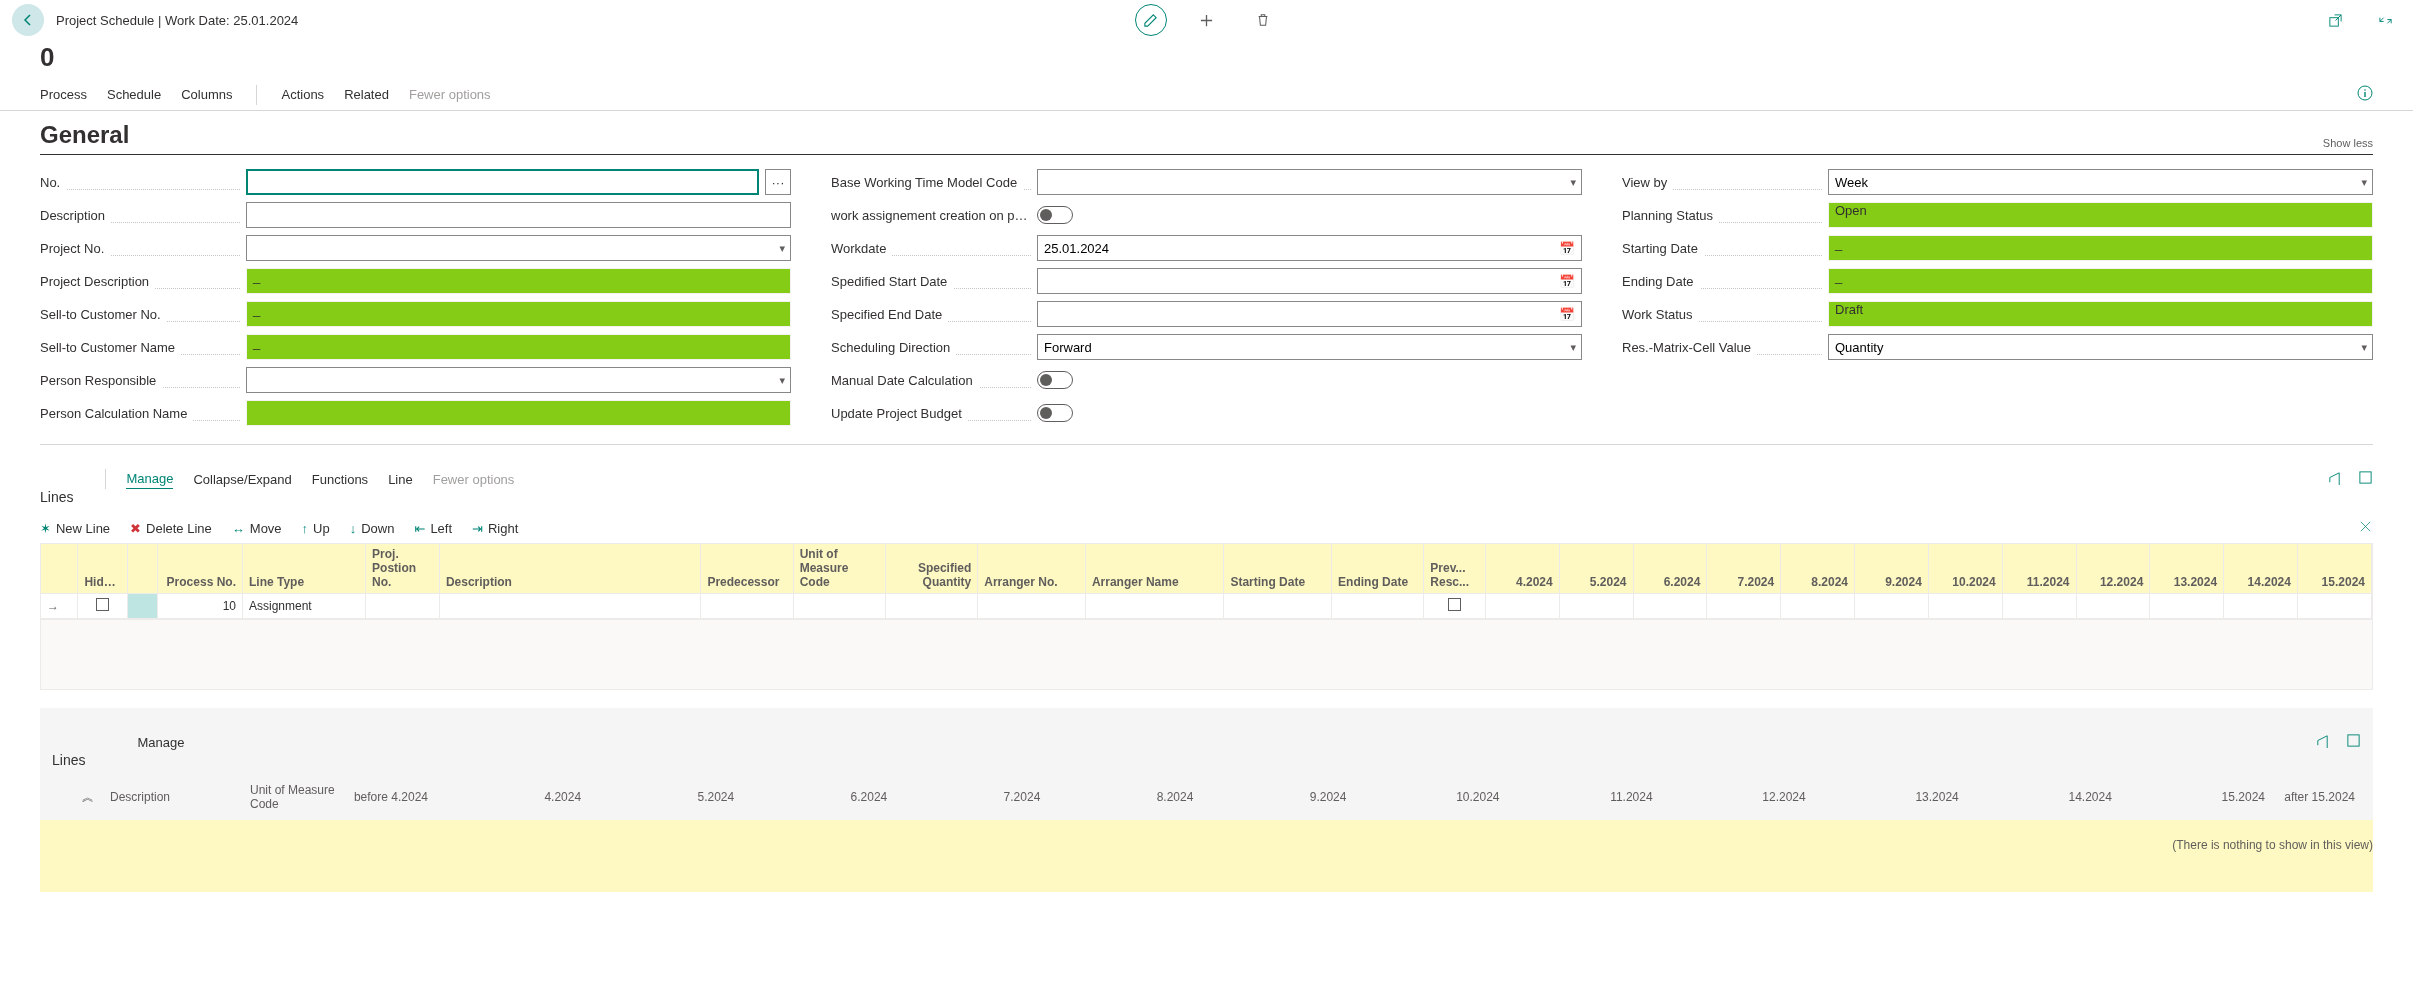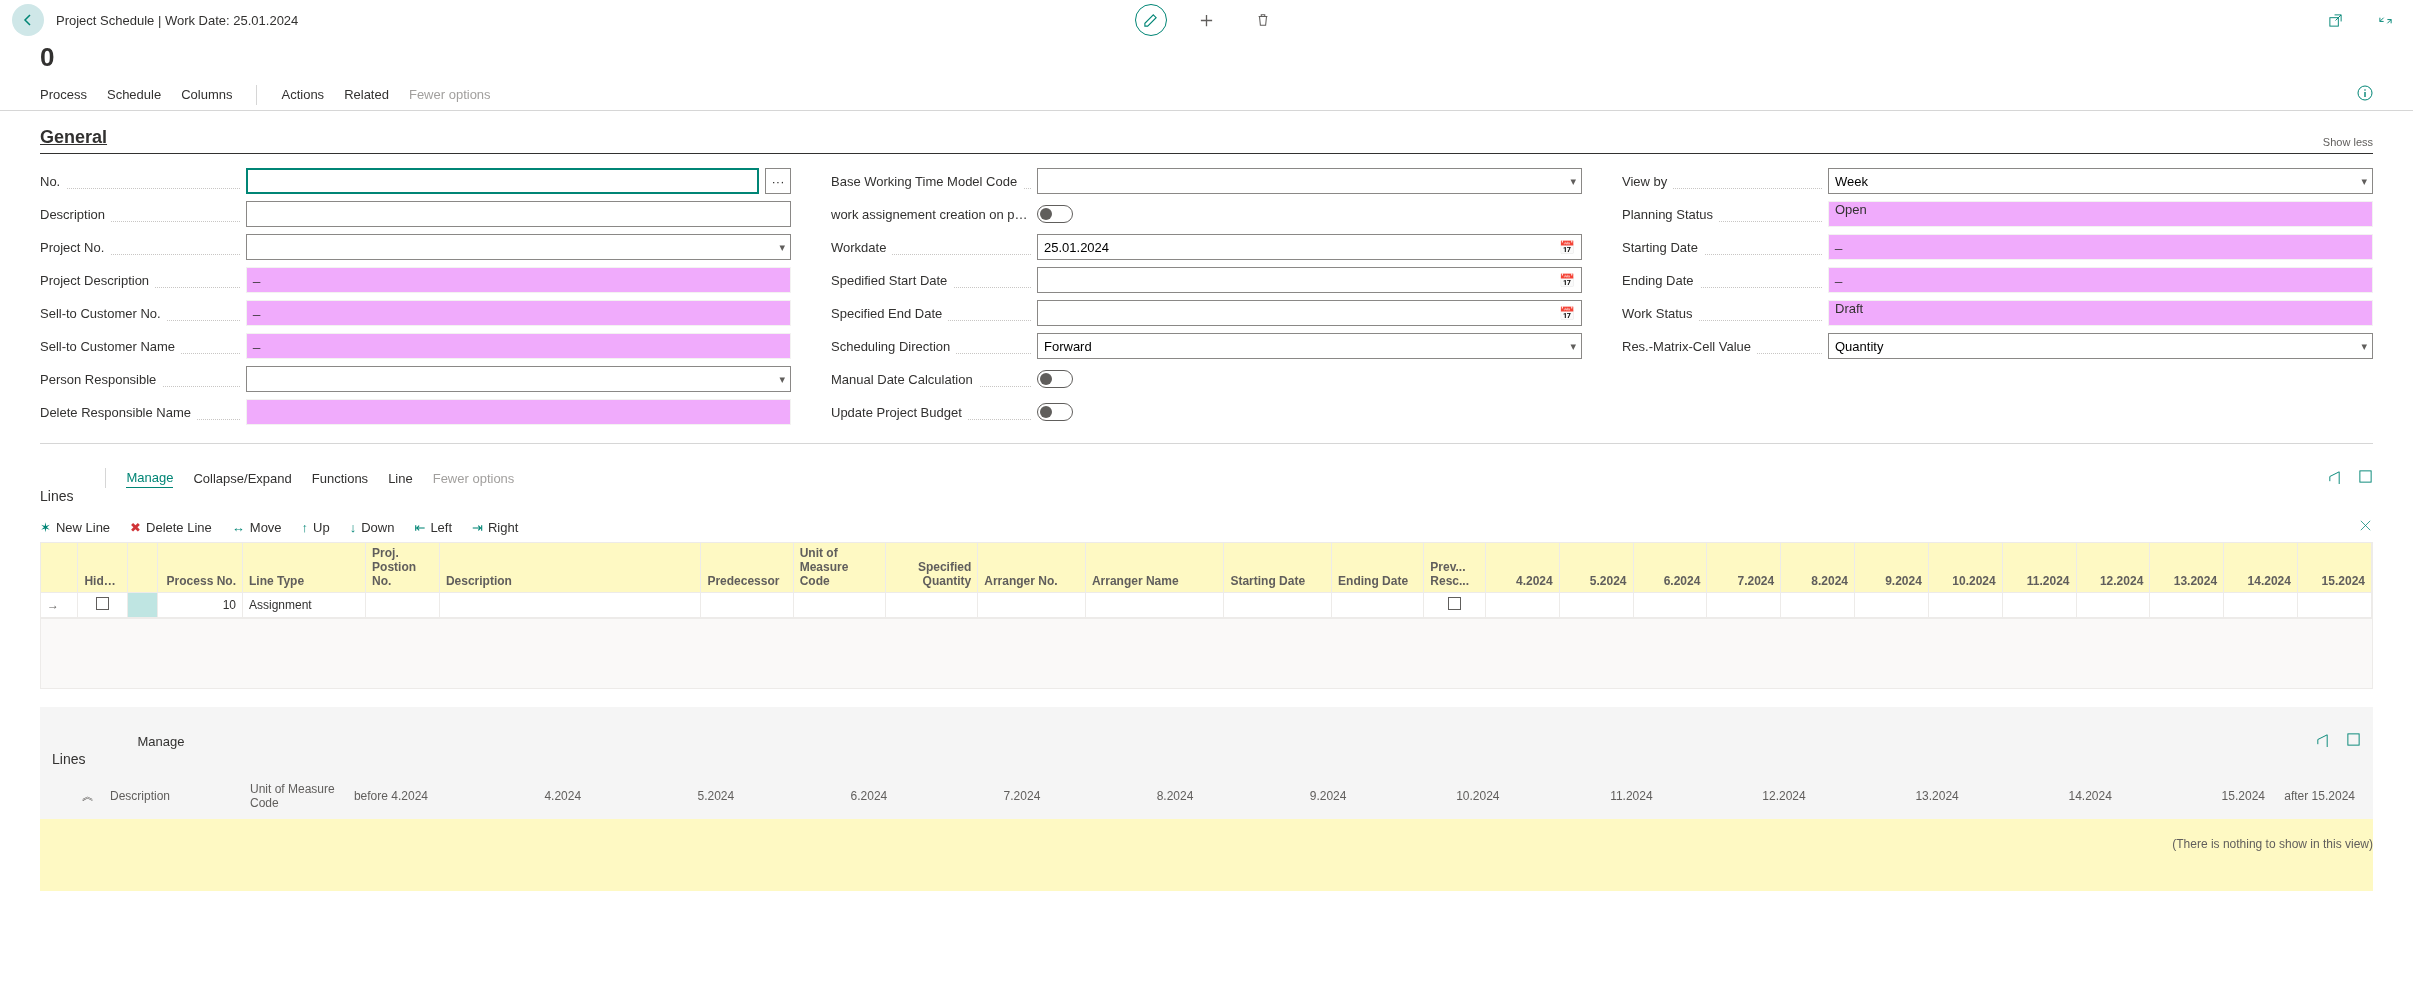--- a/index.html
+++ b/index.html
@@ -41,21 +41,21 @@
     font-size:13px;
   }
   .nav-tabs .tab { padding: 8px 0; cursor:pointer; }
   .nav-tabs .divider { width:1px; height:20px; background:#d6d6d6; margin:0 4px;}
   .nav-tabs .fewer { color:#a19f9d; }
   .nav-info { margin-left:auto; color:#008575; cursor:pointer; }
   .section {
     padding: 10px 40px 8px;
   }
   .section-title-row { display:flex; align-items:flex-end; border-bottom:1px solid #323130; padding-bottom:5px; }
-  .section-title { font-size:18px; font-weight:600;text-decoration:underline; }
+  .section-title { font-size:24px; font-weight:600; }
   .show-less { margin-left:auto; font-size:11px; color:#605e5c; cursor:pointer;margin-top:15px; }
   .form-grid {
     display:flex; gap:40px; padding-top:14px;
   }
   .form-col { flex:1; display:flex; flex-direction:column; gap:7px; }
   .field-row { display:flex; align-items:center; gap:6px; height:26px; }
   .field-label {
     width: 200px; font-size:13px; color:#323130;
     white-space:nowrap; overflow:hidden; text-overflow:ellipsis;
     position:relative;
@@ -66,21 +66,21 @@
     position:absolute;
     left:0; right:0; top: 14px;
     border-bottom: 1px dotted #c8c6c4;
     z-index:-1;
   }
   .field-label span { background:#fff; padding-right:6px; }
   .field-input {
     flex:1; height:26px; border:1px solid #8a8886;
     padding: 0 6px; font-size:13px; background:#fff;
   }
-  .field-input.readonly { background:#f0abfc; border-color:#f3f2f1; color:#323130; }
+  .field-input.readonly { background:#84cc16; border-color:#f3f2f1; color:#323130; }
   .field-input.active { border-color:#008575; box-shadow: inset 0 0 0 1px #008575; }
   .ellipsis-btn {
     width:26px; height:26px; border:1px solid #8a8886; background:#fff;
     display:flex; align-items:center; justify-content:center;
     cursor:pointer; font-size:13px; color:#323130;
   }
   .select-wrap { flex:1; position:relative; display:flex; }
   .select-wrap .field-input { width:100%; padding-right:24px; }
   .select-caret {
     position:absolute; right:6px; top:50%; transform:translateY(-50%);
@@ -258,21 +258,21 @@
         <div class="field-input readonly">_</div>
       </div>
       <div class="field-row">
         <div class="field-label"><span>Person Responsible</span></div>
         <div class="select-wrap">
           <input class="field-input" value="" style="">
           <span class="select-caret">▾</span>
         </div>
       </div>
       <div class="field-row">
-        <div class="field-label"><span>Delete Responsible Name</span></div>
+        <div class="field-label"><span>Person Calculation Name</span></div>
         <div class="field-input readonly"></div>
       </div>
     </div>
 
     <div class="form-col">
       <div class="field-row">
         <div class="field-label"><span>Base Working Time Model Code</span></div>
         <div class="select-wrap">
           <input class="field-input" value="" style="">
           <span class="select-caret">▾</span>

